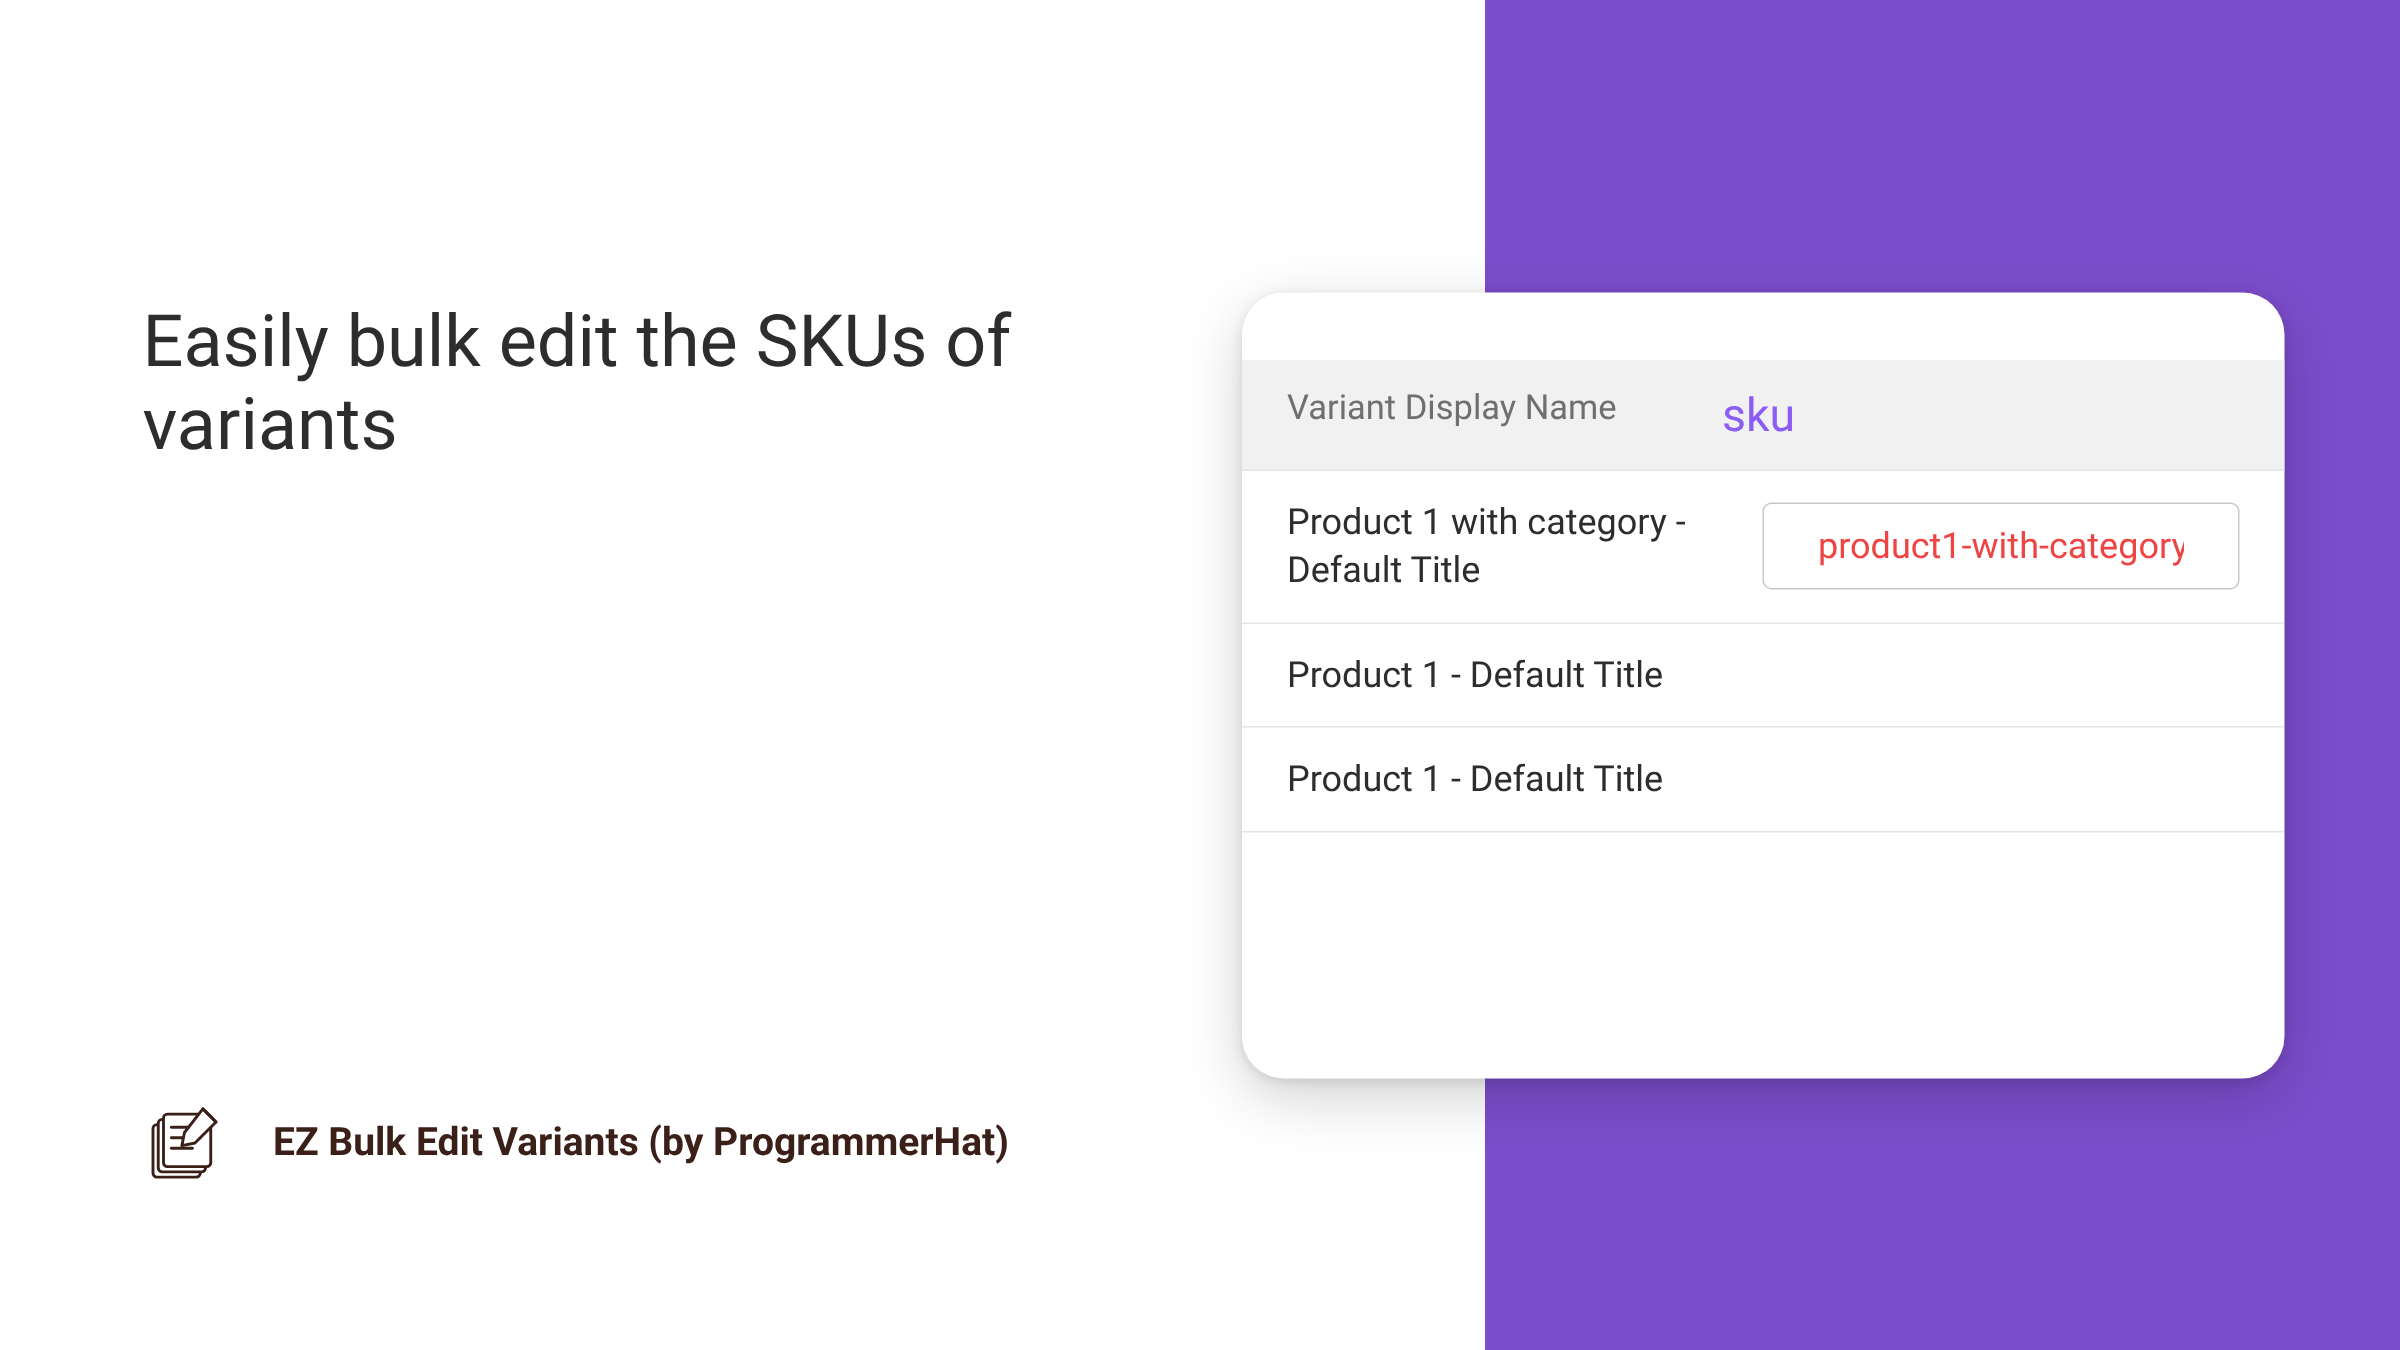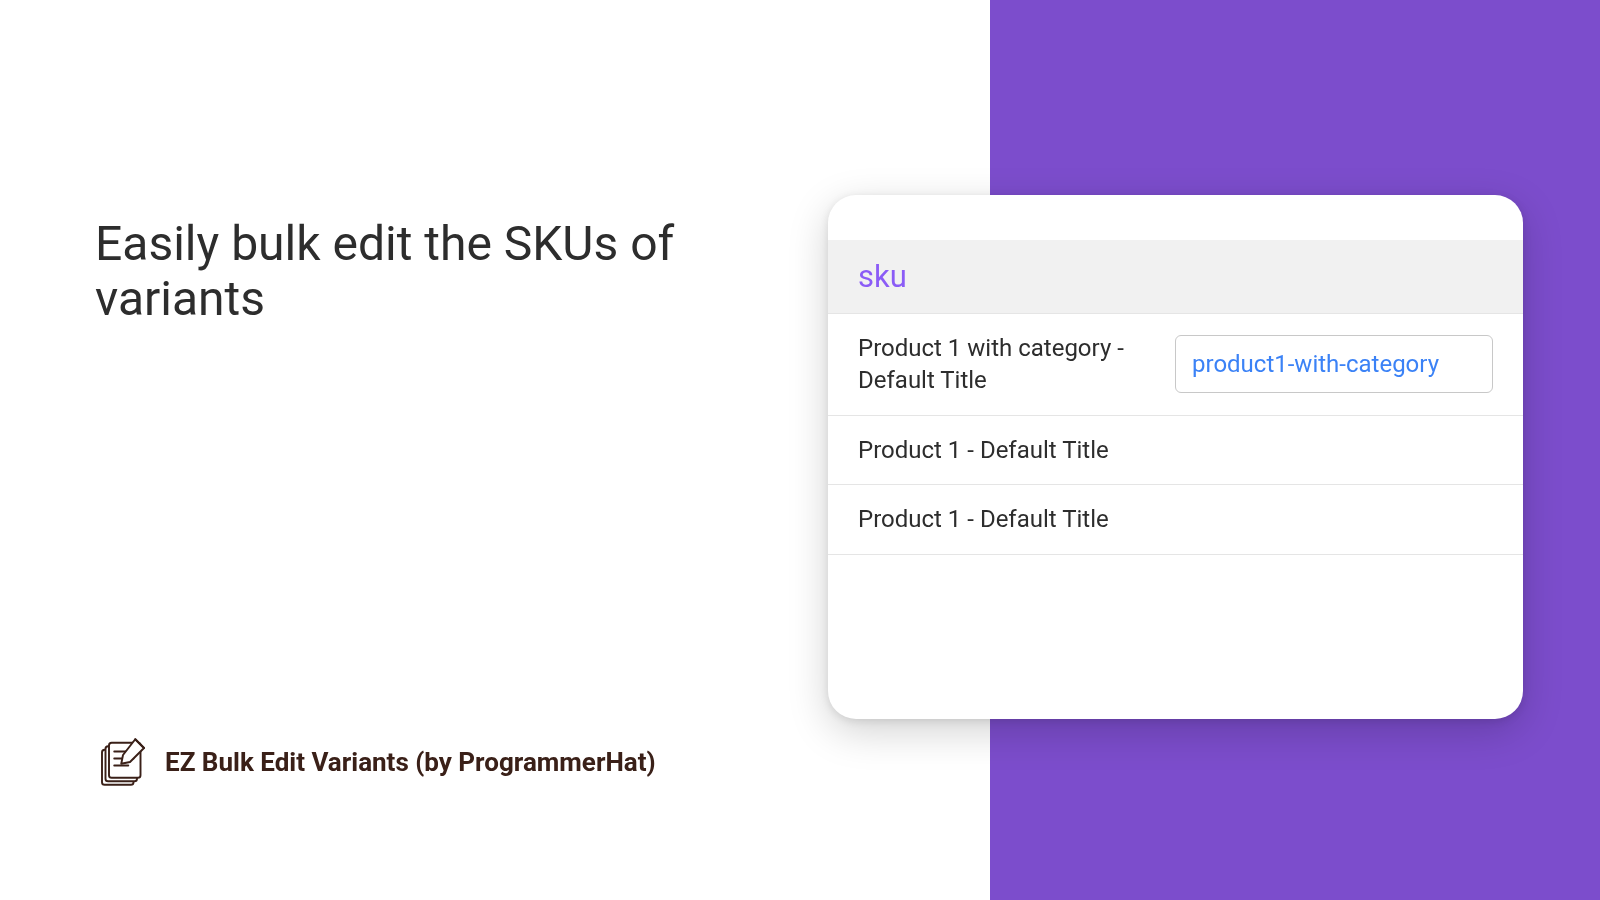--- a/index.html
+++ b/index.html
@@ -28,30 +28,29 @@
     
     .headline {
       position: absolute;
       left: 95px;
       top: 200px;
       font-size: 48px;
       font-weight: 400;
       color: #2d2d2d;
       line-height: 1.15;
       max-width: 620px;
-      margin-top: 16px;
     }
     
     .brand {
       position: absolute;
       left: 95px;
       bottom: 110px;
       display: flex;
       align-items: center;
-      gap: 14px;
+      gap: 31px;
       justify-content: center;
     }
     
     .brand-logo {
       width: 56px;
       height: 56px;
       flex-shrink: 0;
     }
     
     .brand-text {
@@ -108,23 +107,23 @@
       line-height: 1.35;
       padding-right: 20px;
     }
     
     .td-sku {
       flex: 1;
     }
     
     .sku-input {
       width: 100%;
-      padding: 14px 16px;
+      padding: 14px 36px;
       font-size: 24px;
-      color: #3b82f6;
+      color: #ef4444;
       border: 1px solid #c8c8c8;
       border-radius: 6px;
       background: #fff;
       font-family: inherit;
     }
   </style>
 </head>
 <body>
 
 <div class="purple-panel"></div>
@@ -142,20 +141,21 @@
       <line x1="22" y1="36" x2="38" y2="36"></line>
       <path d="M46 6 L56 16 L40 32 L30 34 L32 24 Z" fill="#fff"></path>
       <line x1="46" y1="6" x2="56" y2="16"></line>
     </svg>
   </span>
   <span class="brand-text">EZ Bulk Edit Variants (by ProgrammerHat)</span>
 </div>
 
 <div class="card">
   <div class="table-header">
+    <div class="th-name">Variant Display Name</div>
     <div class="th-sku">sku</div>
   </div>
 
   <div class="table-row">
     <div class="td-name">Product 1 with category - Default Title</div>
     <div class="td-sku">
       <input class="sku-input" type="text" value="product1-with-category" style="">
     </div>
   </div>
 

